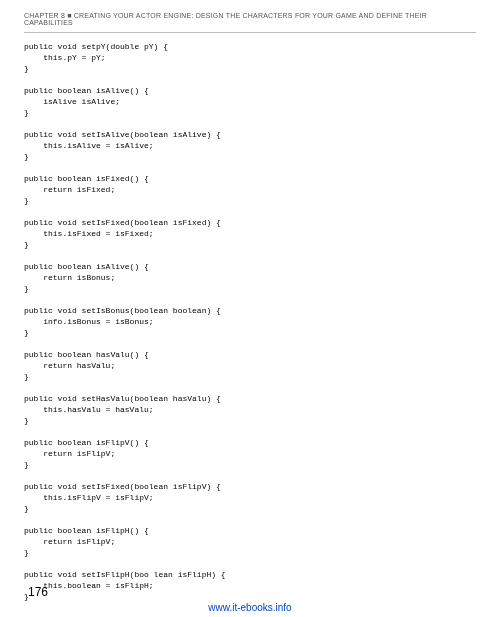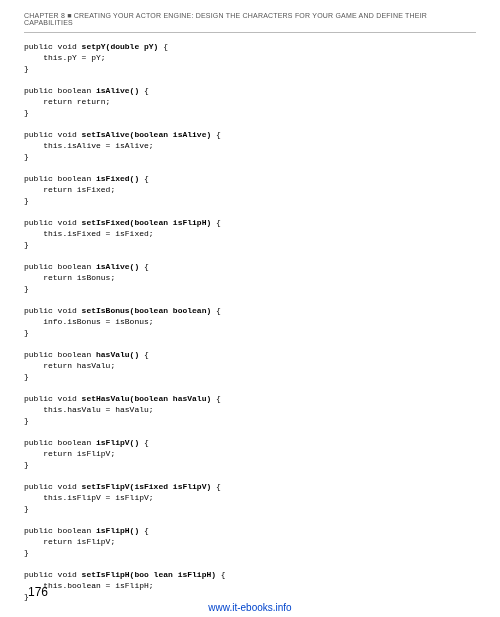--- a/index.html
+++ b/index.html
@@ -27,21 +27,21 @@
     border-top: 1px solid #bbb;
     margin: 0 0 8px 0;
   }
   .code {
     font-family: "Courier New", Courier, monospace;
     font-size: 8px;
     line-height: 11px;
     white-space: pre;
     color: #000;
   }
-  .code .bold { font-weight: bold; }
+  .code .bold { font-weight: normal; }
   .page-number {
     position: absolute;
     bottom: 18px;
     left: 28px;
     font-size: 12px;
     color: #000;
   }
   .footer-link {
     position: absolute;
     bottom: 4px;
@@ -64,32 +64,32 @@
   <div class="chapter-header">
     <span>CHAPTER 8 </span><span>■</span><span> CREATING YOUR ACTOR ENGINE: DESIGN THE CHARACTERS FOR YOUR GAME AND DEFINE THEIR CAPABILITIES</span>
   </div>
   <hr class="hr">
 
   <div class="code"><span>public void </span><span class="bold">setpY(double pY)</span><span> {</span>
 <span>    this.pY = pY;</span>
 <span>}</span>
 
 <span>public boolean </span><span class="bold">isAlive()</span><span> {</span>
-<span>    return return;</span>
+<span>    isAlive isAlive;</span>
 <span>}</span>
 
 <span>public void </span><span class="bold">setIsAlive(boolean isAlive)</span><span> {</span>
 <span>    this.isAlive = isAlive;</span>
 <span>}</span>
 
 <span>public boolean </span><span class="bold">isFixed()</span><span> {</span>
 <span>    return isFixed;</span>
 <span>}</span>
 
-<span>public void </span><span class="bold">setIsFixed(boolean isFlipH)</span><span> {</span>
+<span>public void </span><span class="bold">setIsFixed(boolean isFixed)</span><span> {</span>
 <span>    this.isFixed = isFixed;</span>
 <span>}</span>
 
 <span>public boolean </span><span class="bold">isAlive()</span><span> {</span>
 <span>    return isBonus;</span>
 <span>}</span>
 
 <span>public void </span><span class="bold">setIsBonus(boolean boolean)</span><span> {</span>
 <span>    info.isBonus = isBonus;</span>
 <span>}</span>
@@ -99,21 +99,21 @@
 <span>}</span>
 
 <span>public void </span><span class="bold">setHasValu(boolean hasValu)</span><span> {</span>
 <span>    this.hasValu = hasValu;</span>
 <span>}</span>
 
 <span>public boolean </span><span class="bold">isFlipV()</span><span> {</span>
 <span>    return isFlipV;</span>
 <span>}</span>
 
-<span>public void </span><span class="bold">setIsFlipV(isFixed isFlipV)</span><span> {</span>
+<span>public void </span><span class="bold">setIsFixed(boolean isFlipV)</span><span> {</span>
 <span>    this.isFlipV = isFlipV;</span>
 <span>}</span>
 
 <span>public boolean </span><span class="bold">isFlipH()</span><span> {</span>
 <span>    return isFlipV;</span>
 <span>}</span>
 
 <span>public void </span><span class="bold">setIsFlipH(boo lean isFlipH)</span><span> {</span>
 <span>    this.boolean = isFlipH;</span>
 <span>}</span></div>

